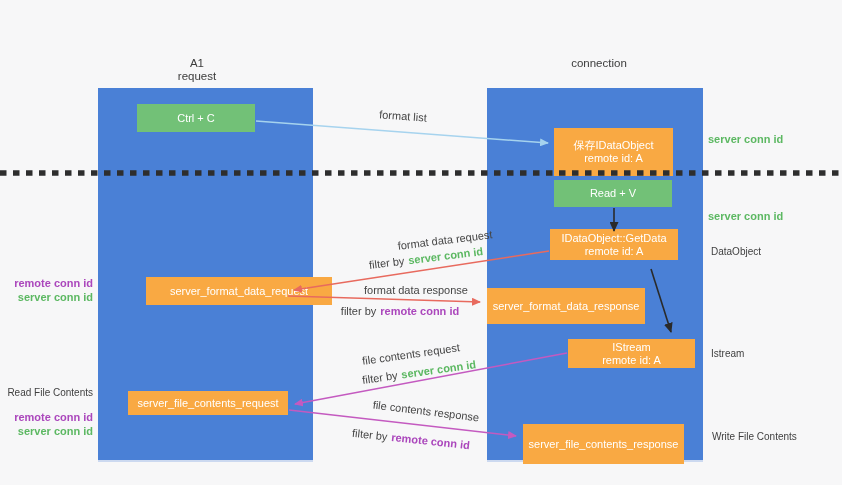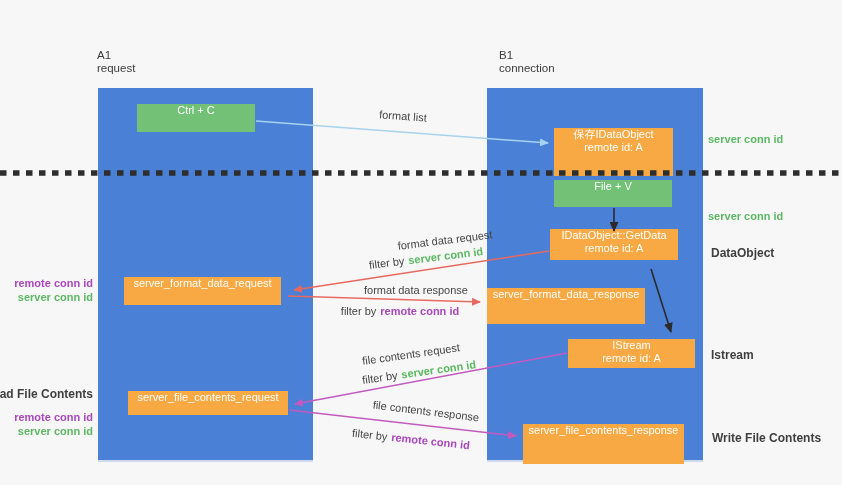--- a/index.html
+++ b/index.html
@@ -10,85 +10,84 @@
   }
   *{box-sizing:border-box;margin:0;padding:0}
   html,body{width:842px;height:485px}
   body{
     position:relative;background:var(--background);
     font-family:"Liberation Sans",sans-serif;color:var(--text-dark);
     overflow:hidden;
   }
   .title{position:absolute;top:9px;left:0;width:816px;text-align:center;
          font-size:15px;line-height:20px;color:var(--text-dark);z-index:6}
-  .col-header{position:absolute;top:49px;width:200px;text-align:left;
+  .col-header{position:absolute;top:57px;width:200px;text-align:center;
               font-size:11.5px;line-height:13px;z-index:6}
   .col{position:absolute;top:88px;height:374px;background:var(--column-blue);
        border-bottom:2px solid #ccd9f0;z-index:1}
   .node{position:absolute;z-index:3;display:flex;flex-direction:column;
-        align-items:center;justify-content:flex-start;color:#fff;font-size:11px;
+        align-items:center;justify-content:center;color:#fff;font-size:11px;
         line-height:13px;text-align:center;white-space:nowrap}
   .green{background:var(--node-green)}
   .orange{background:var(--node-orange)}
   svg.arrows{position:absolute;left:0;top:0;z-index:4;pointer-events:none}
   .ln-blue{stroke:var(--arrow-light-blue,#a6d3ee)}
   .ln-red{stroke:var(--arrow-red,#e86a5e)}
   .ln-mag{stroke:var(--arrow-magenta,#c45ac0)}
   .ln-blk{stroke:var(--arrow-black,#2a2a2a)}
   .mk-blue{fill:var(--arrow-light-blue,#a6d3ee)}
   .mk-red{fill:var(--arrow-red,#e86a5e)}
   .mk-mag{fill:var(--arrow-magenta,#c45ac0)}
   .mk-blk{fill:var(--arrow-black,#2a2a2a)}
   .dash{stroke:#2e2e2e}
   .alabel{position:absolute;z-index:5;font-size:11px;white-space:nowrap;
           color:#454545;transform-origin:center}
   .side{position:absolute;z-index:5;font-size:11px;white-space:nowrap}
   .side.right-align{text-align:right}
   .green-t{color:var(--text-green);font-weight:bold}
   .purple-t{color:var(--text-purple);font-weight:bold}
-  .dark-t{color:#3f3f3f;font-size:12px;font-weight:bold}
+  .dark-t{color:#3f3f3f;font-size:10px;font-weight:normal}
   .filter-prefix{margin-right:4px;color:#454545;font-weight:normal}
 </style>
 </head>
 <body>
 
 <div class="title">
 </div>
 
 <div class="col-header" style="left:97px">
   <div>A1</div>
   <div>request</div>
 </div>
 <div class="col-header" style="left:499px">
-  <div>B1</div>
   <div>connection</div>
 </div>
 
 <div class="col" style="left:98px;width:215px"></div>
 <div class="col" style="left:487px;width:216px"></div>
 
 <div class="node green" style="left:137px;top:104px;width:118px;height:28px">
   <div>Ctrl + C</div>
 </div>
 
 <div class="node orange" style="left:554px;top:128px;width:119px;height:48px">
   <div>保存IDataObject</div>
   <div>remote id: A</div>
 </div>
 
 <div class="node green" style="left:554px;top:180px;width:118px;height:27px">
-  <div>File + V</div>
+  <div>Read + V</div>
 </div>
 
 <div class="node orange" style="left:550px;top:229px;width:128px;height:31px">
   <div>IDataObject::GetData</div>
   <div>remote id: A</div>
 </div>
 
-<div class="node orange" style="left:124px;top:277px;width:157px;height:28px">
+<div class="node orange" style="left:146px;top:277px;width:186px;height:28px">
   <div>server_format_data_request</div>
 </div>
 
 <div class="node orange" style="left:487px;top:288px;width:158px;height:36px">
   <div>server_format_data_response</div>
 </div>
 
 <div class="node orange" style="left:568px;top:339px;width:127px;height:29px">
   <div>IStream</div>
   <div>remote id: A</div>

